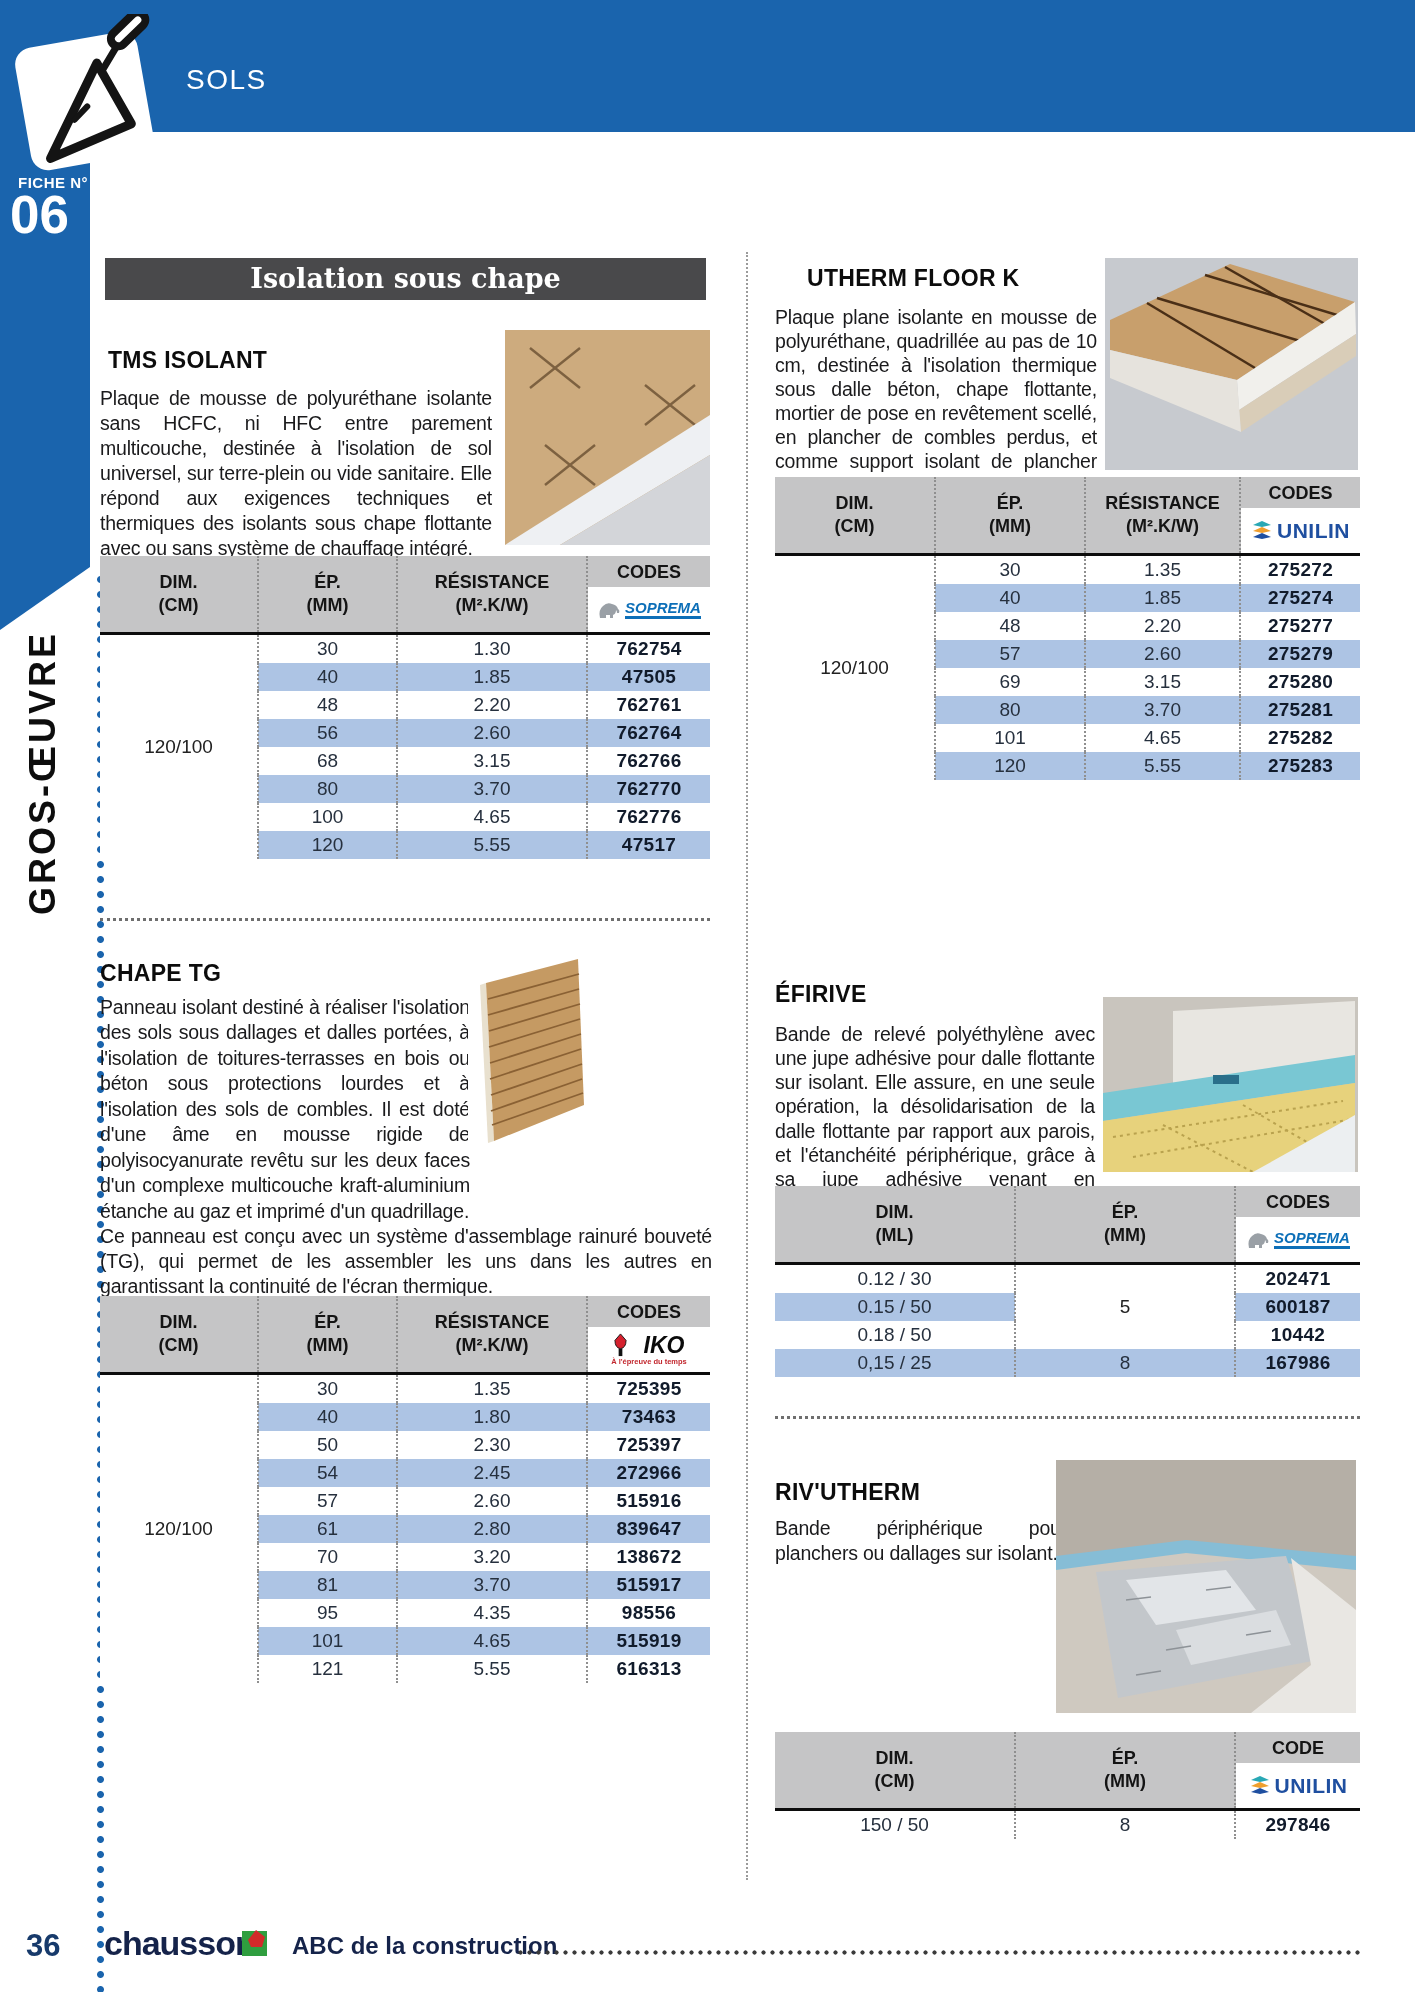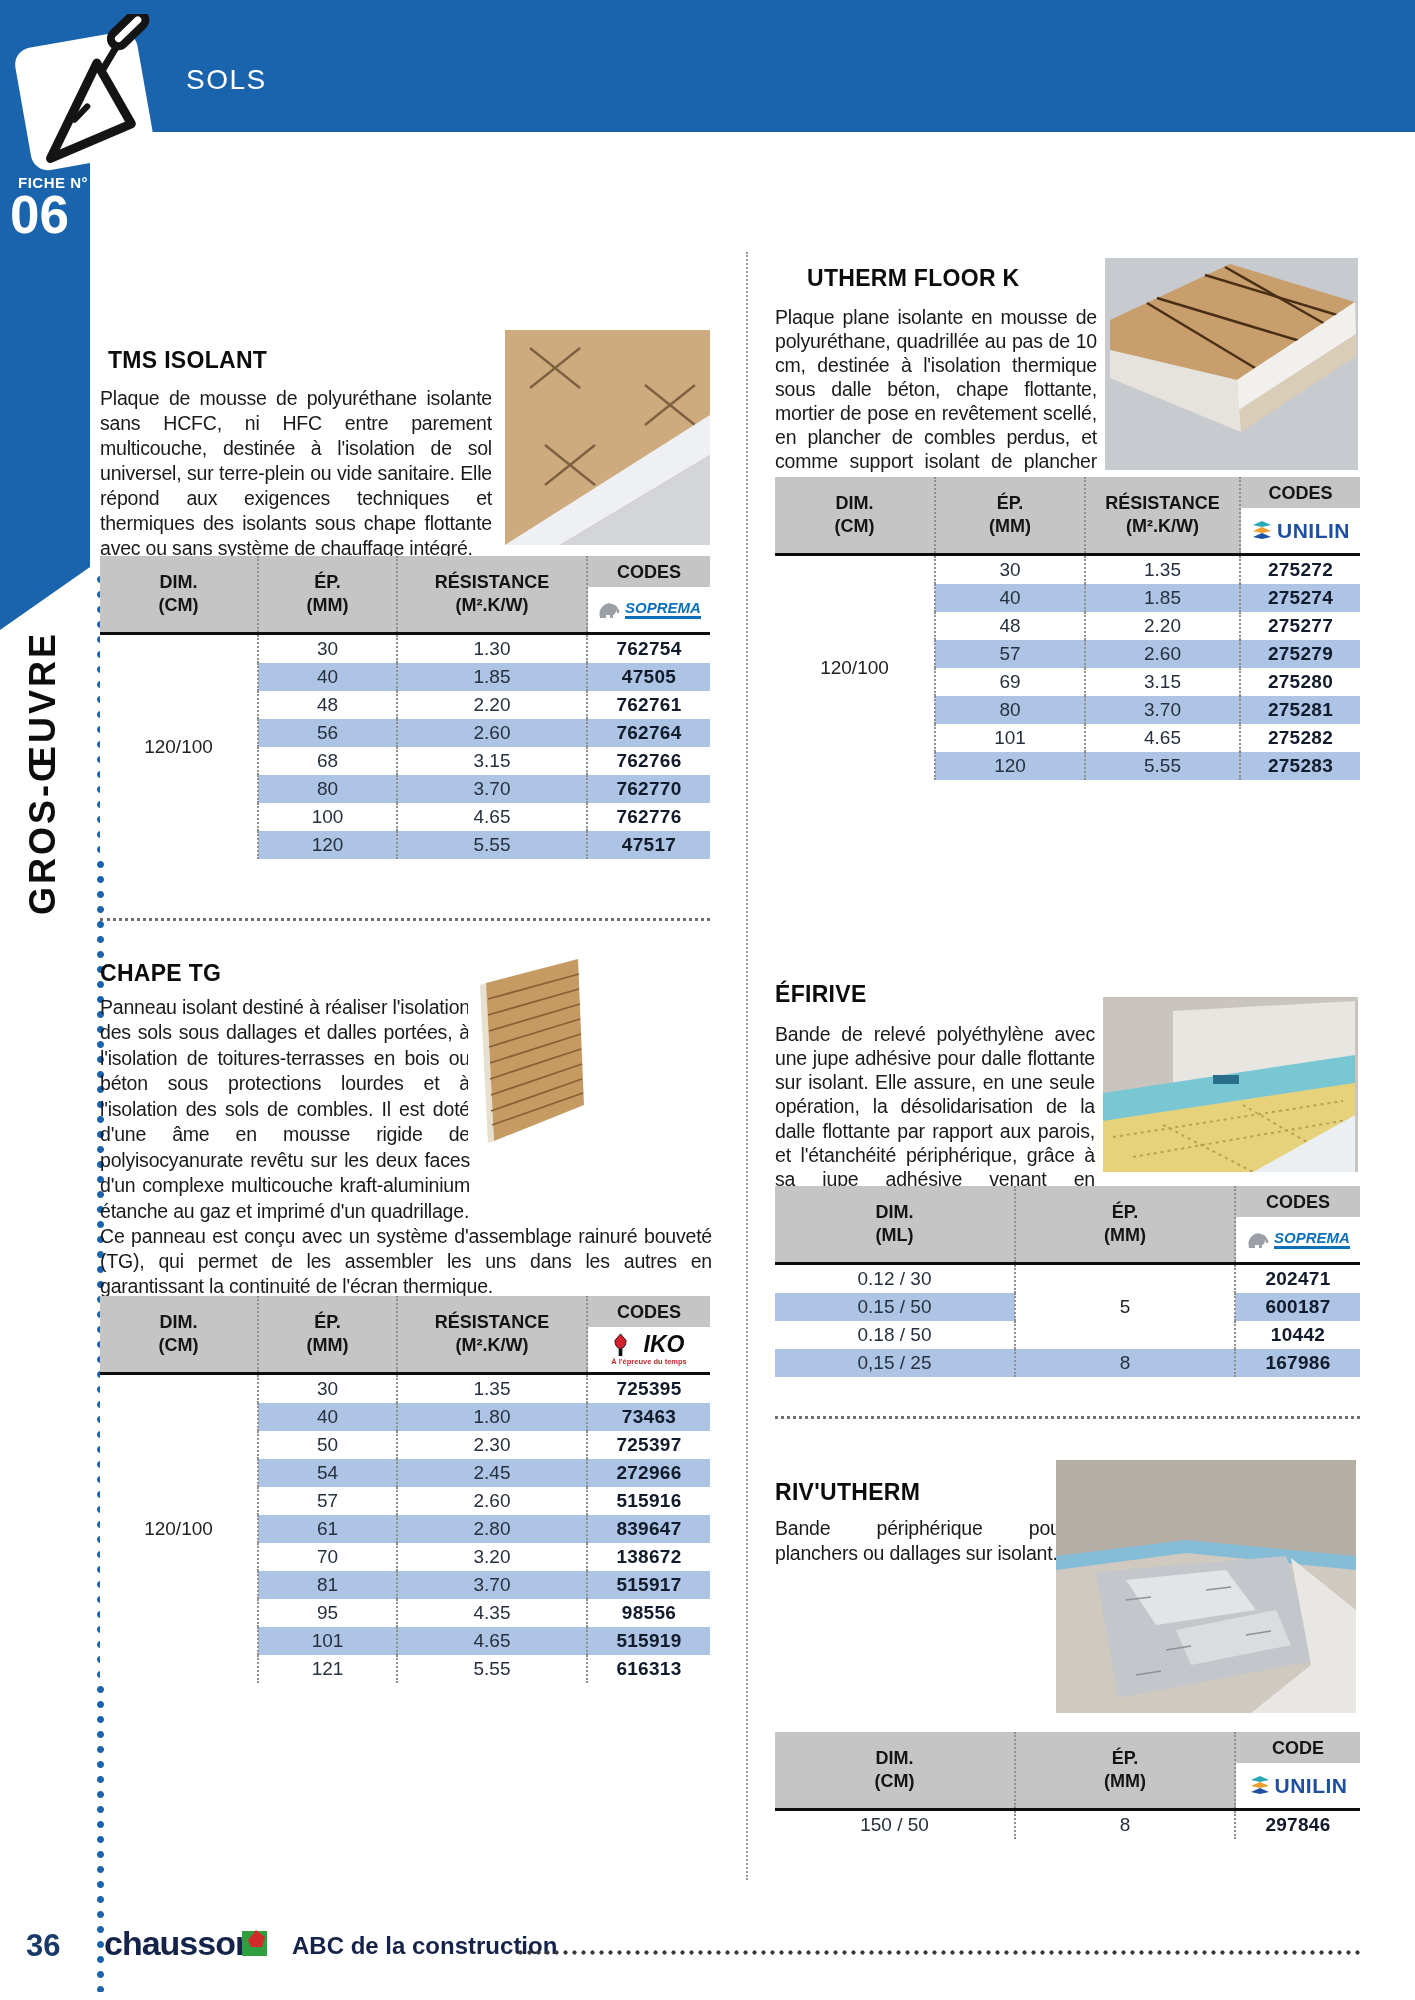--- a/index.html
+++ b/index.html
@@ -69,21 +69,21 @@
   #uth-table{left:775px;top:477px;width:585px;} #efi-table{left:775px;top:1186px;width:585px;}
   #riv-table{left:775px;top:1732px;width:585px;}
   .ptable{border-collapse:collapse;table-layout:fixed;width:100%;}
   .ptable thead th{background:var(--table_header_gray,#c5c5c6);height:76px;vertical-align:middle;
       font-weight:bold;font-size:18px;color:#141414;border-bottom:3px solid #0c0c0c;padding:0;}
   .ptable thead th div.hline{line-height:23px;}
   .codes-th{padding:0;}
   .code-label{height:31px;line-height:33px;}
   .logo-chip{height:45px;background:#fff;display:flex;align-items:center;justify-content:center;gap:4px;}
   .logo-chip.iko{flex-direction:column;gap:0;justify-content:center;}
-  .iko-row{display:flex;align-items:flex-start;gap:17px;}
+  .iko-row{display:flex;align-items:center;gap:17px;}
   .sop-text{color:var(--soprema_blue,#0d6fb8);font-weight:bold;font-style:italic;font-size:15px;
             border-bottom:3px solid var(--soprema_blue,#0d6fb8);padding-bottom:1px;line-height:1;}
   .uni-text{color:var(--unilin_blue,#1f4fa0);font-weight:bold;font-size:21px;letter-spacing:.5px;line-height:1;}
   .iko-text{color:#0b0b0b;font-weight:900;font-style:italic;font-size:23px;line-height:1;}
   .iko-tag{color:#c2272e;font-size:7.5px;line-height:9px;}
   .ptable td{height:28px;text-align:center;vertical-align:middle;font-size:19px;color:#26303e;padding:0;}
   .ptable td.bl,.ptable th.bl{border-left:2px dotted #8f8f8f;}
   .ptable tr.alt td{background:var(--row_alt_blue,#adc4e4);}
   .ptable td.dim-cell,.ptable td.merge-cell{background:#fff !important;font-size:19px;color:#222;}
   .ptable td.code{font-weight:bold;color:var(--code_text,#111b2b);letter-spacing:.3px;margin-top:21px;}
@@ -123,20 +123,21 @@
   <div class="abs fiche-label">FICHE N°</div>
   <div class="abs fiche-number">06</div>
 
 
   <div class="abs v-dots"></div>
   <div class="abs gros">GROS-ŒUVRE</div>
   <div class="abs col-div"></div>
   <div class="abs h-div1"></div>
   <div class="abs h-div2"></div>
 
+  <div class="abs banner banner-left">Isolation sous chape</div>
 
   <h2 class="abs prod-h" id="tms-h">TMS ISOLANT</h2>
   <p class="abs para" id="tms-p">Plaque de mousse de polyuréthane isolante sans HCFC, ni HFC entre parement multicouche, destinée à l'isolation de sol universel, sur terre-plein ou vide sanitaire. Elle répond aux exigences techniques et thermiques des isolants sous chape flottante avec ou sans système de chauffage intégré.</p>
   <svg class="abs photo" id="tms-photo" width="205" height="215" viewBox="0 0 205 215">
     <rect width="205" height="215" fill="#cdab7e"></rect>
     <g stroke="#7d6140" stroke-width="2.5">
       <line x1="25" y1="18" x2="75" y2="58"></line>
         <line x1="75" y1="18" x2="25" y2="58"></line>
       <line x1="140" y1="55" x2="190" y2="95"></line>
         <line x1="190" y1="55" x2="140" y2="95"></line>

